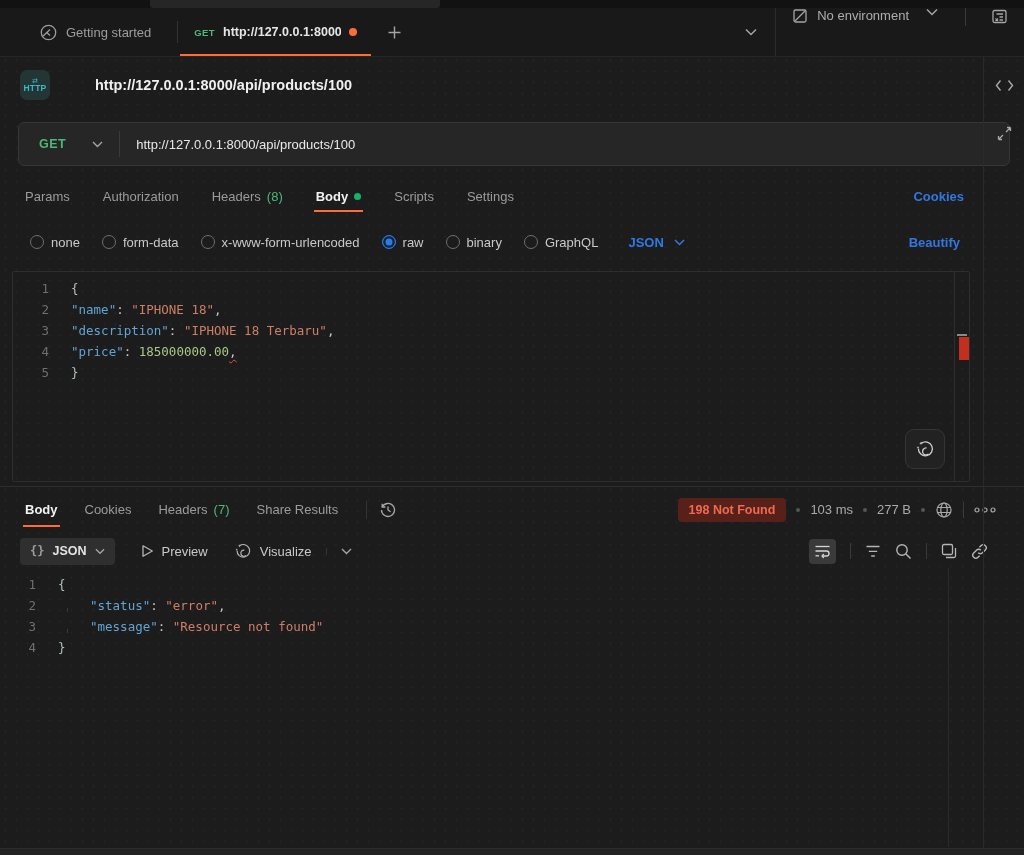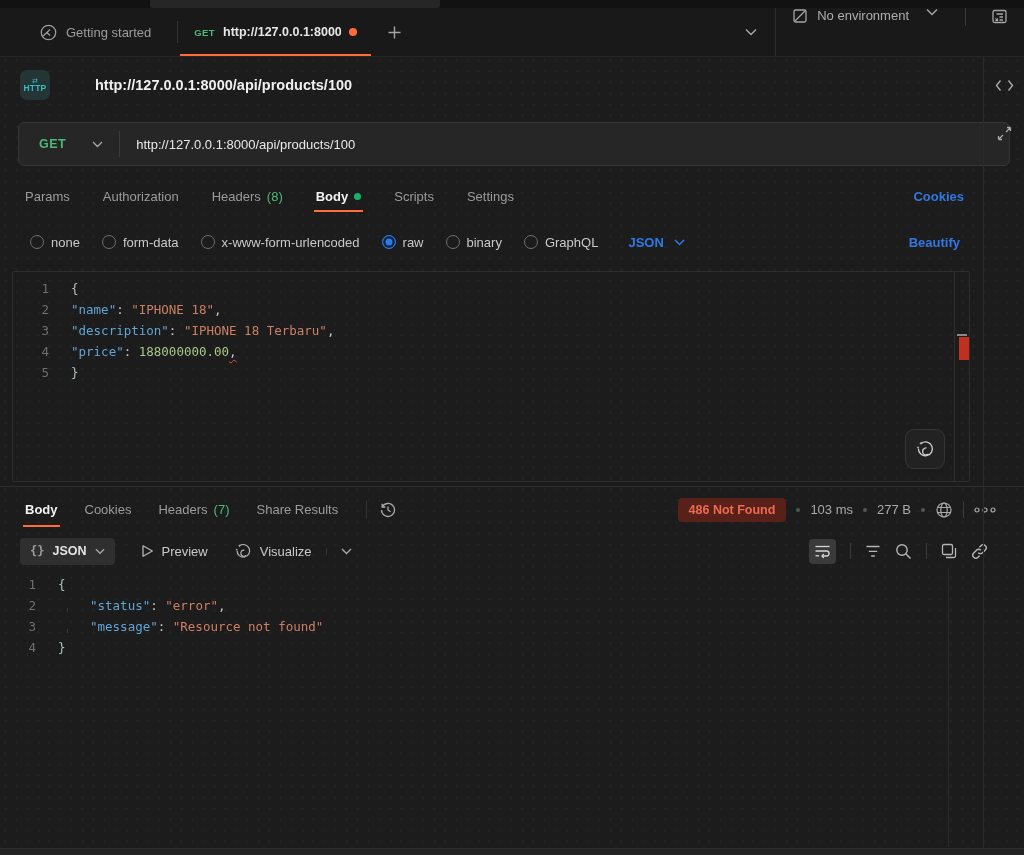--- a/index.html
+++ b/index.html
@@ -263,21 +263,21 @@
         </svg>
     </div>
     <div class="beautify">Beautify</div>
   </div>
 
   <div class="editor-wrap">
     <div class="code-area">
         <div class="code-line"><span class="ln">1</span><span class="lc"><span class="tok-brace">{</span></span></div>
         <div class="code-line"><span class="ln">2</span><span class="lc"><span class="tok-key">"name"</span><span class="tok-punc">: </span><span class="tok-str">"IPHONE 18"</span><span class="tok-punc">,</span></span></div>
         <div class="code-line"><span class="ln">3</span><span class="lc"><span class="tok-key">"description"</span><span class="tok-punc">: </span><span class="tok-str">"IPHONE 18 Terbaru"</span><span class="tok-punc">,</span></span></div>
-        <div class="code-line"><span class="ln">4</span><span class="lc"><span class="tok-key">"price"</span><span class="tok-punc">: </span><span class="tok-num">188000000.00</span><span class="tok-punc tok-error">,</span></span></div>
+        <div class="code-line"><span class="ln">4</span><span class="lc"><span class="tok-key">"price"</span><span class="tok-punc">: </span><span class="tok-num">185000000.00</span><span class="tok-punc tok-error">,</span></span></div>
         <div class="code-line"><span class="ln">5</span><span class="lc"><span class="tok-brace">}</span></span></div>
       </div>
     <div class="ruler">
       <div class="cursor-tick"></div>
       <div class="error-mark"></div>
     </div>
     <div class="postbot-btn">
       <svg width="20" height="20" viewBox="0 0 20 20" fill="none" stroke="#cfcfcf" stroke-width="1.3">
         <path d="M6.2 4.2 A7 7 0 1 1 3.4 9.5"></path>
         <path d="M6 2.5 l.5 1.3 1.3.5 -1.3.5 -.5 1.3 -.5-1.3 -1.3-.5 1.3-.5z" fill="#cfcfcf" stroke="none"></path>
@@ -304,21 +304,21 @@
         <span>Share Results</span>
       </div>
     <div class="hist-icon">
       <svg width="18" height="18" viewBox="0 0 18 18" fill="none" stroke="#a9a9a9" stroke-width="1.3">
           <path d="M3.2 6 A6.5 6.5 0 1 1 2.5 9"></path>
           <path d="M3.2 2.8 V6 H6.4"></path>
           <path d="M9 5.5 V9 L11.5 10.8"></path>
         </svg>
     </div>
     <div class="resp-meta">
-      <span class="status-badge">486 Not Found</span>
+      <span class="status-badge">198 Not Found</span>
       <span class="meta-dot"></span>
       <span class="meta-txt">103 ms</span>
       <span class="meta-dot"></span>
       <span class="meta-txt">277 B</span>
       <span class="meta-dot"></span>
       <span class="globe-icon">
         <svg width="18" height="18" viewBox="0 0 18 18" fill="none" stroke="#a9a9a9" stroke-width="1.2">
             <circle cx="9" cy="9" r="7"></circle>
             <ellipse cx="9" cy="9" rx="3.2" ry="7"></ellipse>
             <path d="M2.3 6.5 H15.7 M2.3 11.5 H15.7"></path>

